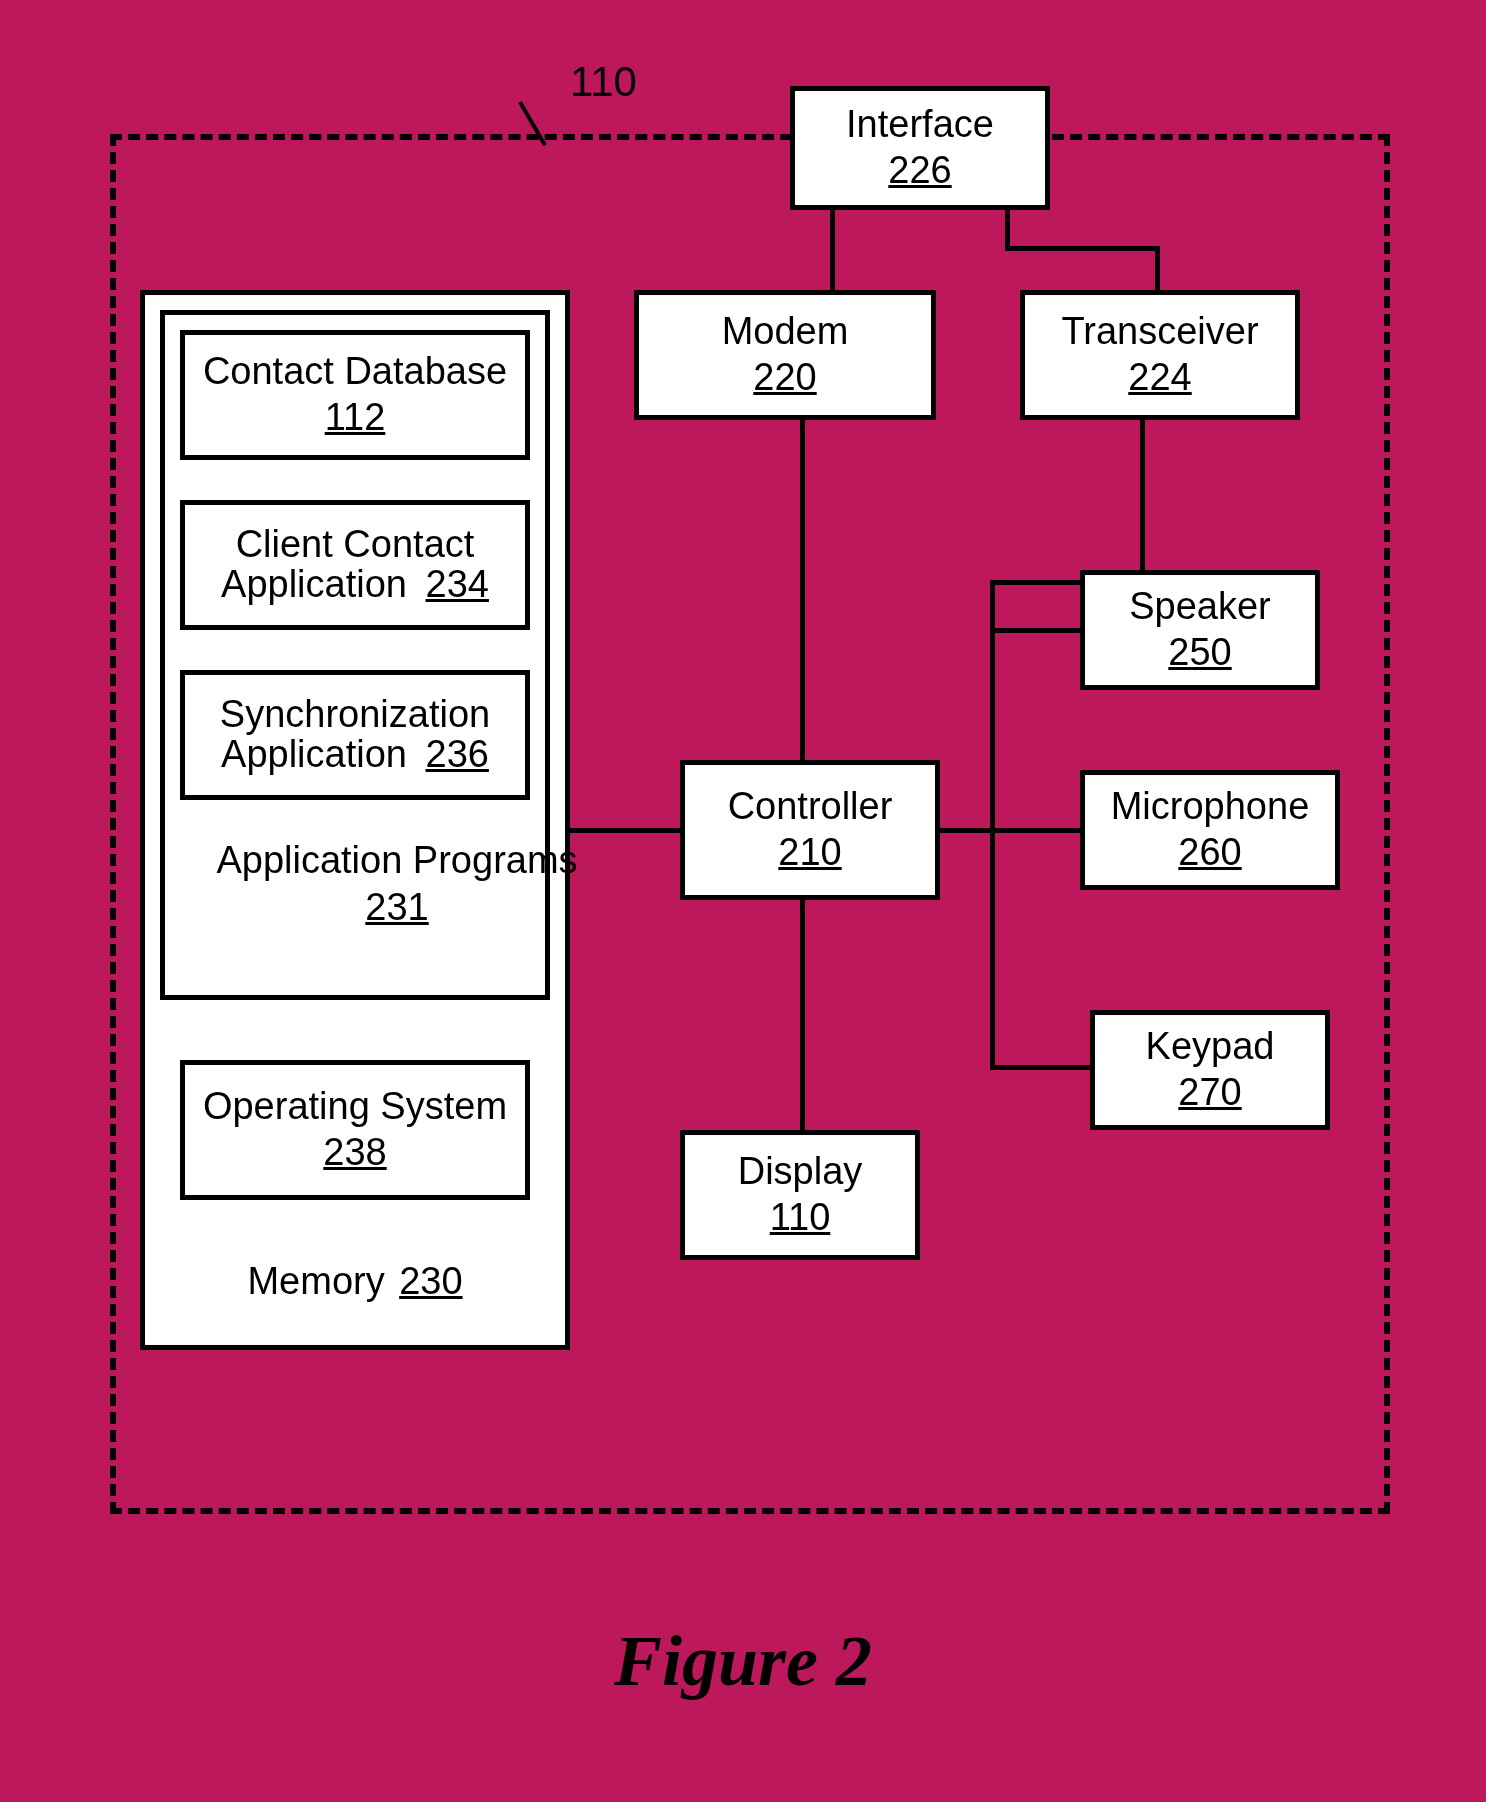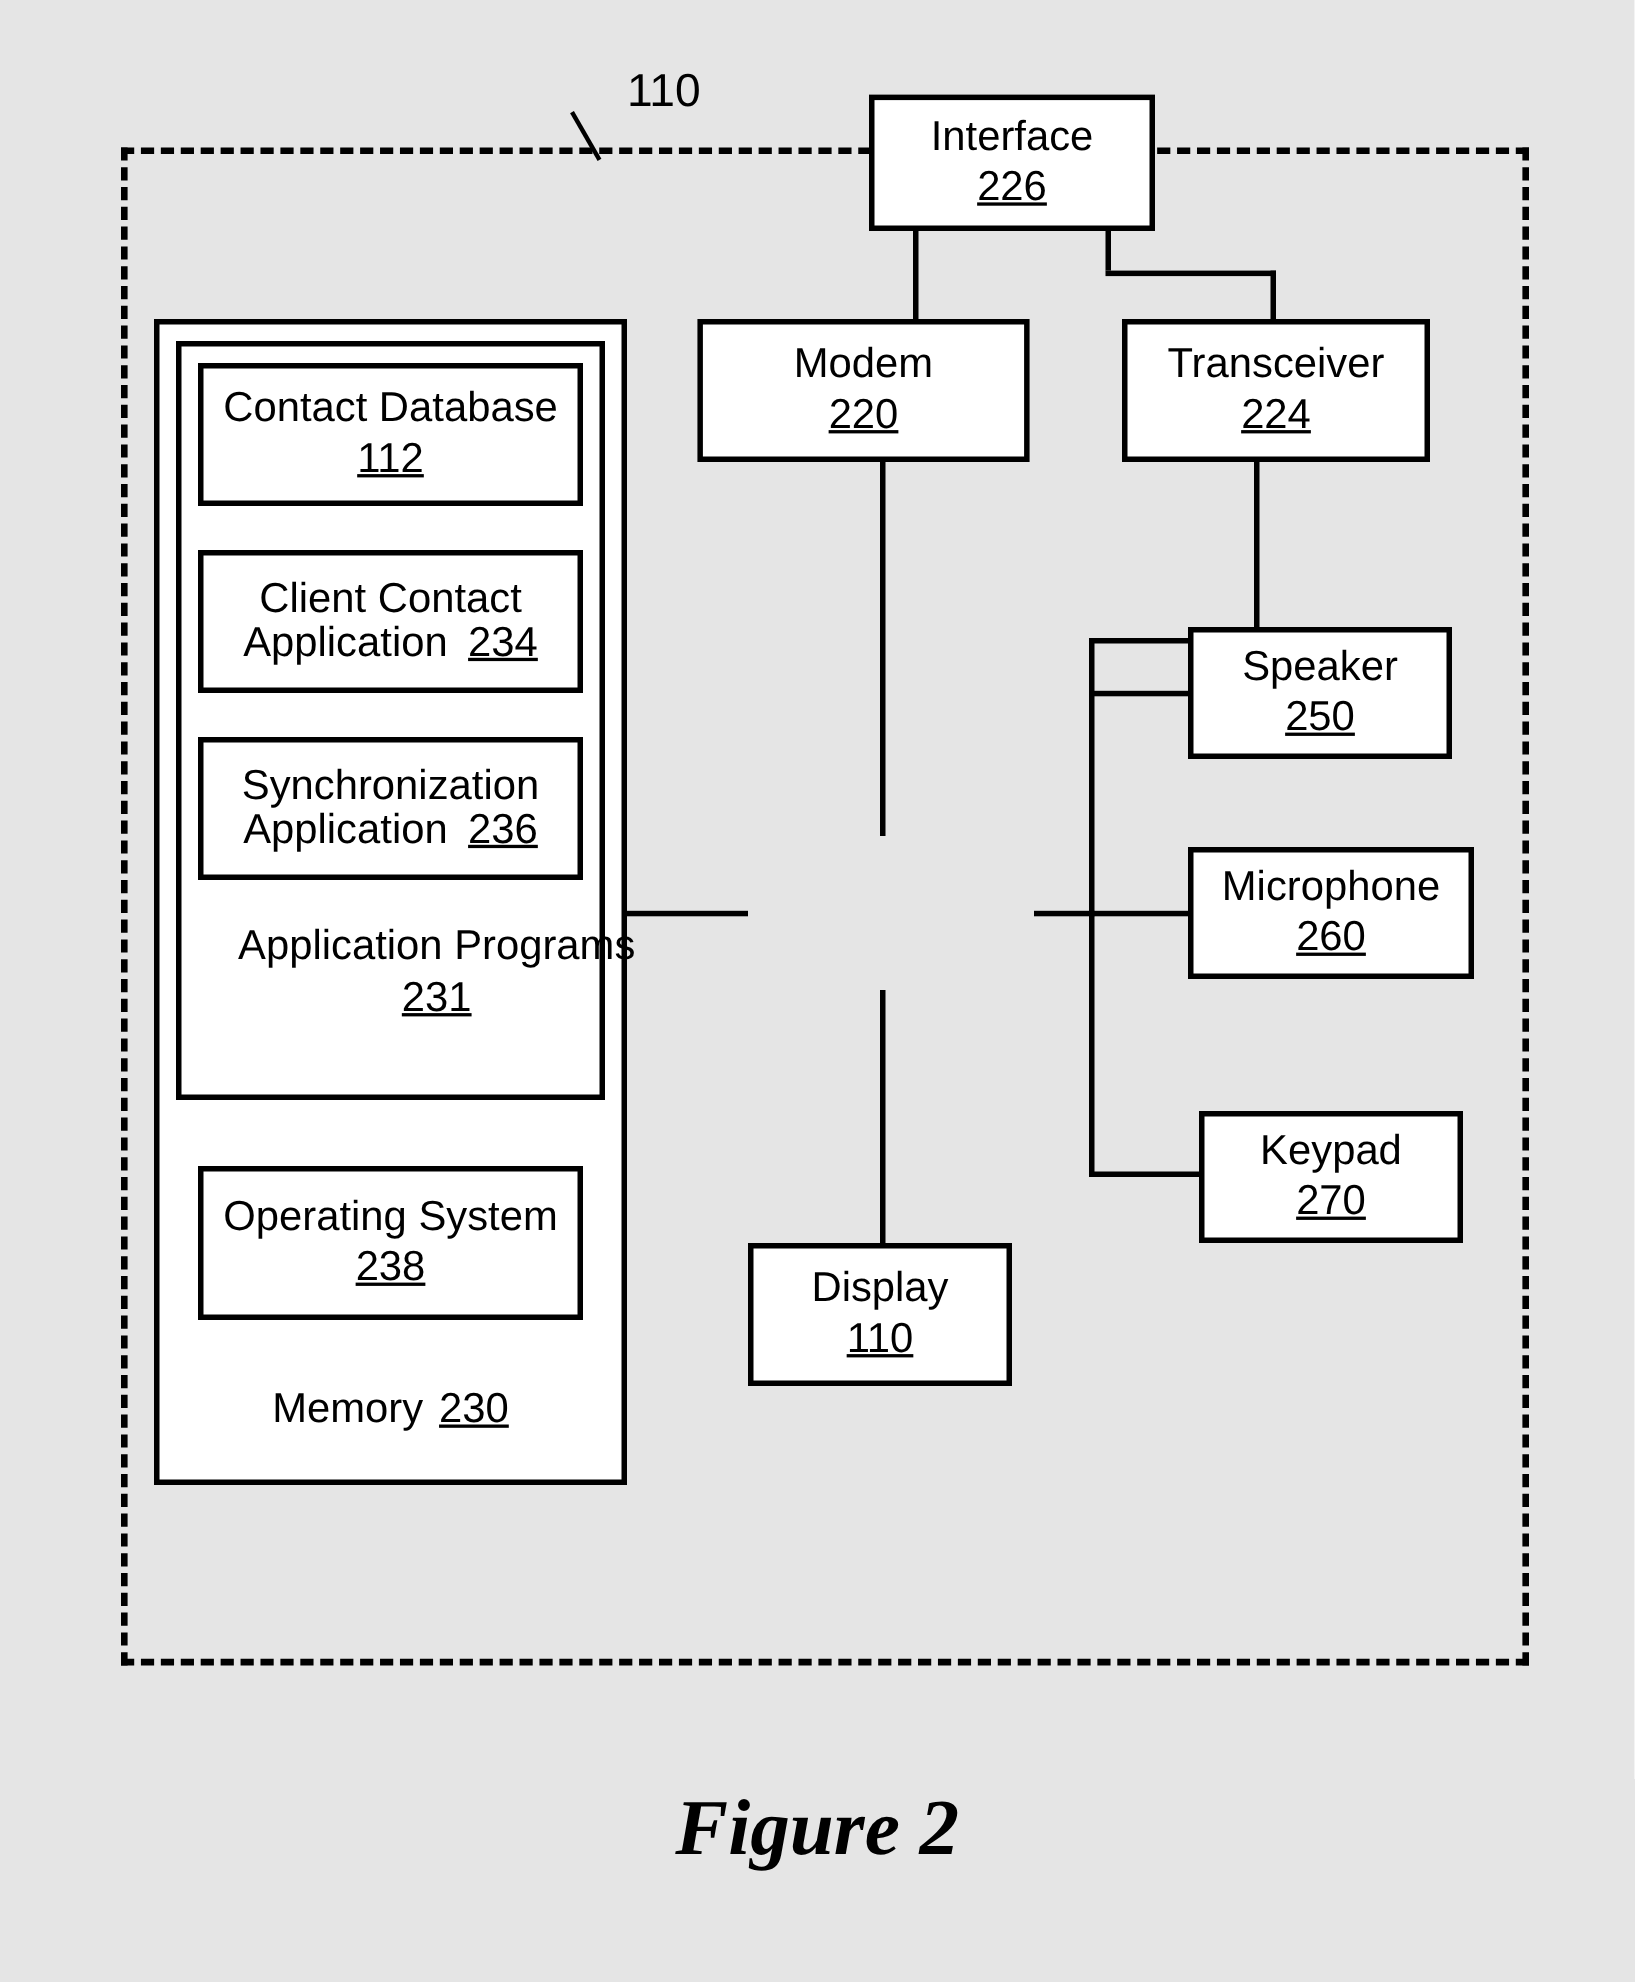--- a/index.html
+++ b/index.html
@@ -6,21 +6,21 @@
     margin: 0;
     padding: 0;
     background: #ffffff;
     font-family: Arial, Helvetica, sans-serif;
     color: #000000;
   }
   .canvas {
     position: relative;
     width: 1486px;
     height: 1802px;
-    background: #e5e5e5;
+    background: #be185d;
   }
   .box {
     position: absolute;
     border: 5px solid #000;
     background: #fff;
     text-align: center;
     display: flex;
     flex-direction: column;
     justify-content: center;
     align-items: center;
@@ -84,20 +84,24 @@
     <div class="label">Transceiver</div>
     <div class="ref">224</div>
   </div>
 
   <div class="line" style="left:830px; top:206px; width:5px; height:84px;"></div>
 
   <div class="line" style="left:1005px; top:206px; width:5px; height:40px;"></div>
   <div class="line" style="left:1005px; top:246px; width:155px; height:5px;"></div>
   <div class="line" style="left:1155px; top:246px; width:5px; height:44px;"></div>
 
+  <div class="box" style="left:680px; top:760px; width:260px; height:140px;">
+    <div class="label">Controller</div>
+    <div class="ref">210</div>
+  </div>
 
   <div class="line" style="left:800px; top:420px; width:5px; height:340px;"></div>
 
   <div class="line" style="left:1140px; top:420px; width:5px; height:160px;"></div>
   <div class="line" style="left:990px; top:580px; width:155px; height:5px;"></div>
 
   <div class="box" style="left:1080px; top:570px; width:240px; height:120px;">
     <div class="label">Speaker</div>
     <div class="ref">250</div>
   </div>

